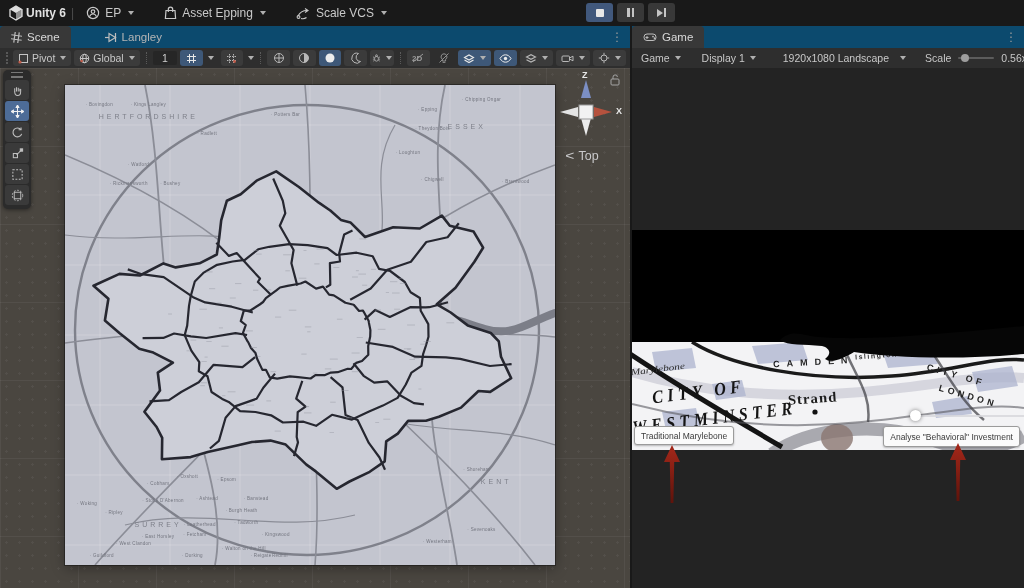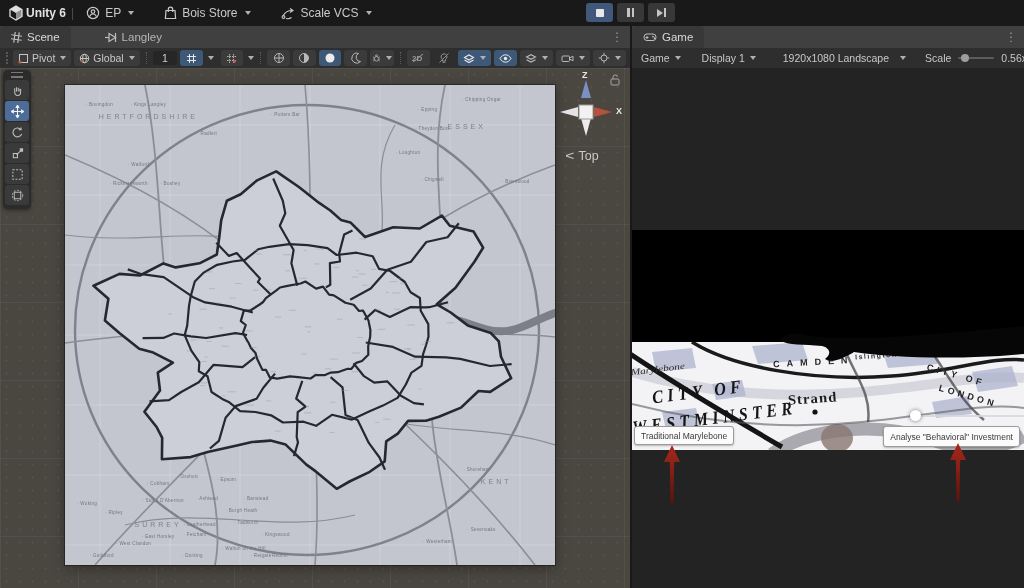--- a/index.html
+++ b/index.html
@@ -17,21 +17,21 @@
          border-top:4px solid #b0b0b0;margin-left:2px}
   .playbar{position:absolute;left:586px;top:3px;display:flex;gap:4px;z-index:60}
   .pc-btn{width:27px;height:19px;background:#383838;border-radius:3px;display:flex;
           align-items:center;justify-content:center}
   .pc-btn.active{background:#41587c}
   .play-underline{position:absolute;left:592px;top:24px;width:76px;border-top:1px dashed #3c5a85;opacity:.6}
   
   .panel{position:absolute;top:26px;bottom:0;background:#232323;overflow:hidden}
   #scene-panel{left:0;width:630px}
   #game-panel{left:632px;right:0}
-  .tabstrip{height:22px;background:#404040;display:flex;position:relative}
+  .tabstrip{height:22px;background:#0c4a6e;display:flex;position:relative}
   .tab{height:22px;display:flex;align-items:center;gap:5px;padding:0 11px;font-size:11.5px;
        color:#b5b5b5;border-radius:4px 4px 0 0}
   .tab.active{background:#383838;color:#d9d9d9}
   .kebab{position:absolute;right:7px;top:4px;color:#9a9a9a;font-size:12px;line-height:14px}
   .toolbar{height:20px;background:#2e2e2e;display:flex;align-items:center;padding:0 4px;gap:3px;
            position:relative;z-index:5}
   .tb-btn{height:16px;display:flex;align-items:center;gap:3px;background:#3b3b3b;border-radius:3px;
           padding:0 5px;font-size:10.5px;color:#c8c8c8;white-space:nowrap}
   .tb-btn.flat{background:transparent}
   .tb-btn.blue{background:#3e5878}
@@ -126,21 +126,21 @@
     <span>EP</span>
     <span class="caret"></span>
   </div>
   <div class="mb-item" style="margin-left:14px">
     <span style="display:flex">
       <svg width="13" height="14" viewBox="0 0 13 14" fill="none" stroke="#c9c9c9" stroke-width="1.2">
           <path d="M2 4.5h9l.6 8H1.4Z"></path>
           <path d="M4.3 6V3.4a2.2 2.2 0 0 1 4.4 0V6"></path>
         </svg>
     </span>
-    <span>Bois Store</span>
+    <span>Asset Epping</span>
     <span class="caret"></span>
   </div>
   <div class="mb-item" style="margin-left:14px">
     <span style="display:flex">
       <svg width="15" height="13" viewBox="0 0 15 13" fill="none" stroke="#c9c9c9" stroke-width="1.1">
           <path d="M2 9c2-4 5-5.5 9-5.5"></path>
           <path d="M9 1.5 12 3.5 9 5.5"></path>
           <circle cx="2.5" cy="10" r="1.4"></circle>
           <path d="M5 11.5c2 .5 4 .2 5.5-1"></path>
         </svg>

